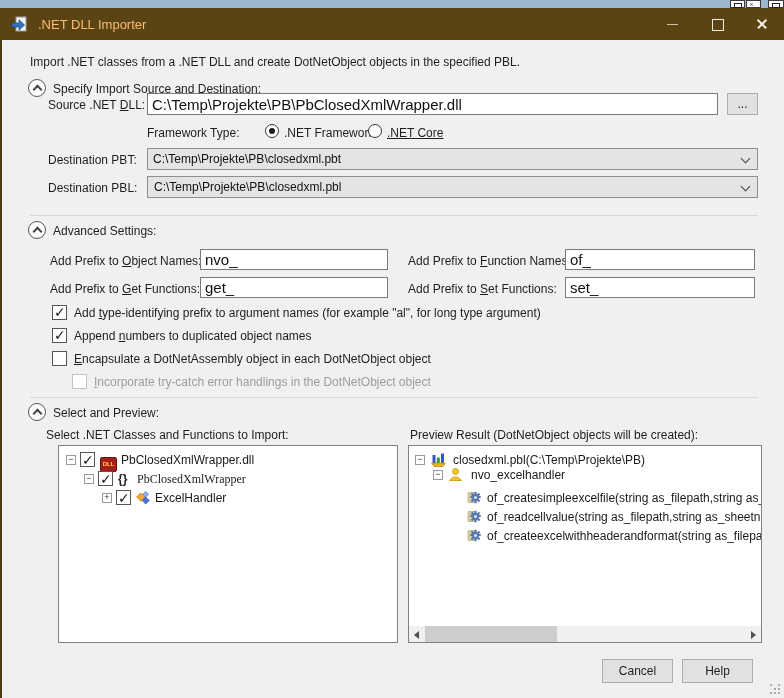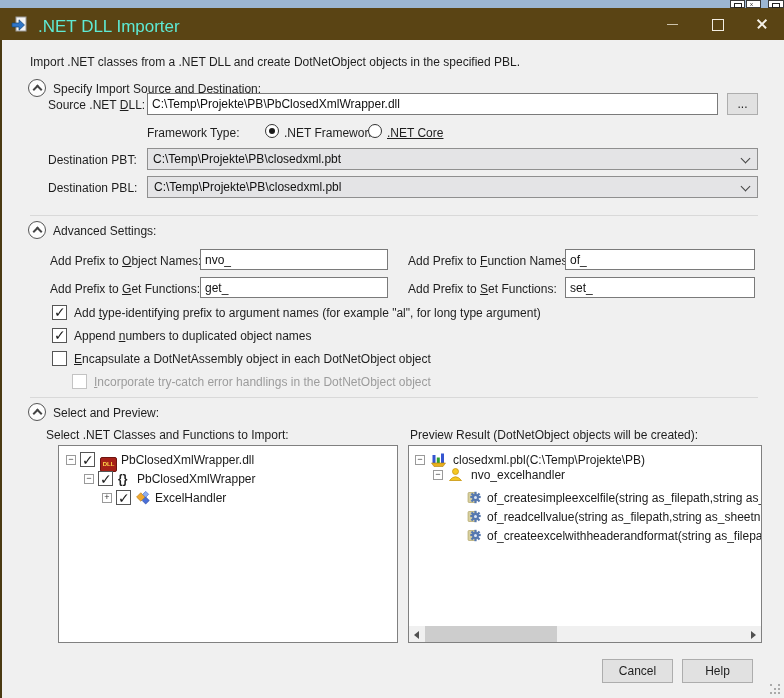--- a/index.html
+++ b/index.html
@@ -7,21 +7,21 @@
   #screen{position:relative;width:784px;height:698px;background:#f0f0f0;overflow:hidden;}
 
   
   .bg-strip{position:absolute;left:0;top:0;width:784px;height:8px;background:#9cb6d2;}
   .bg-btn{position:absolute;top:0;height:8px;background:#fff;border:1px solid #3a3a3a;box-sizing:border-box;}
   .bg-btn .g{position:absolute;left:3px;top:2px;width:6px;height:3px;border:1px solid #222;}
   .bg-btn .gx{position:absolute;left:3px;top:1px;width:7px;height:5px;color:#222;font-size:6px;line-height:5px;}
 
   
   .titlebar{position:absolute;left:0;top:8px;width:784px;height:32px;background:#5a4414;}
-  .title-text{position:absolute;left:38px;top:9px;color:#5eead4;font-size:17px;}
+  .title-text{position:absolute;left:38px;top:9px;color:#fdba74;font-size:13px;}
   .tb-btn{position:absolute;top:0;width:45px;height:32px;cursor:default;}
   .tb-btn.min{left:650px;} .tb-btn.max{left:695px;} .tb-btn.close{left:739px;}
   .glyph-min{position:absolute;left:17px;top:16px;width:11px;height:1px;background:#cdc3ab;}
   .glyph-max{position:absolute;left:17px;top:11px;width:10px;height:10px;border:1px solid #f2ede2;}
   .glyph-close{position:absolute;left:17px;top:10px;width:12px;height:12px;}
   .glyph-close i{position:absolute;left:0;top:5px;width:12px;height:1.5px;background:#f5f1e8;}
   .glyph-close i:first-child{transform:rotate(45deg);} .glyph-close i:last-child{transform:rotate(-45deg);}
 
   .win-left-border{position:absolute;left:0;top:40px;width:2px;height:658px;background:#4a3a12;}
 
@@ -29,21 +29,21 @@
   .gray{color:#9c9c9c;}
   u{text-decoration:underline;}
 
   
   .collapse{position:absolute;width:18px;height:18px;border:1px solid #555;border-radius:50%;background:#fdfdfd;box-sizing:border-box;cursor:pointer;}
   .collapse::after{content:"";position:absolute;left:5px;top:6px;width:5px;height:5px;border-left:2px solid #444;border-top:2px solid #444;transform:rotate(45deg);}
 
   .divider{position:absolute;left:30px;width:728px;height:1px;background:#d9d9d9;}
 
   
-  .tinput{position:absolute;box-sizing:border-box;height:22px;border:1px solid #7a7a7a;background:#fff;font-family:"Liberation Sans",sans-serif;font-size:12px;color:#111;padding:2px 4px;outline:none;}
+  .tinput{position:absolute;box-sizing:border-box;height:22px;border:1px solid #7a7a7a;background:#fff;font-family:"Liberation Sans",sans-serif;font-size:15px;color:#111;padding:2px 4px;outline:none;}
   .combo{position:absolute;box-sizing:border-box;height:22px;border:1px solid #8f8f8f;background:#e4e4e6;font-size:12px;color:#111;line-height:20px;padding-left:5px;cursor:default;}
   .combo .chev{position:absolute;right:8px;top:6px;width:6px;height:6px;border-right:1.5px solid #444;border-bottom:1.5px solid #444;transform:rotate(45deg);}
   .pushbtn{position:absolute;box-sizing:border-box;background:#e1e1e1;border:1px solid #adadad;font-family:"Liberation Sans",sans-serif;font-size:12px;color:#1e1e1e;text-align:center;cursor:pointer;}
   .pushbtn.focused{border:2px solid #0078d7;margin-top:48px;}
 
   
   .radio{position:absolute;width:14px;height:14px;border:1px solid #333;border-radius:50%;background:#fff;box-sizing:border-box;cursor:pointer;}
   .radio.selected::after{content:"";position:absolute;left:3px;top:3px;width:6px;height:6px;border-radius:50%;background:#1a1a1a;}
 
   
@@ -179,21 +179,21 @@
     <div class="trow" style="left:0;top:5px;width:100%;">
       <span class="expander minus" style="left:7px;"></span>
       <span class="cb checked" style="left:21px;top:1px;"></span>
       <span class="ticon" style="left:41px;"><span class="dll-badge">DLL</span></span>
       <span class="tlabel" style="left:62px;">PbClosedXmlWrapper.dll</span>
     </div>
     <div class="trow" style="left:0;top:24px;width:100%;">
       <span class="expander minus" style="left:25px;"></span>
       <span class="cb checked" style="left:39px;top:1px;"></span>
       <span class="ticon ns-icon" style="left:59px;top:0;">{}</span>
-      <span class="tlabel" style="left:78px;">PbClosedXmlWrapper</span>
+      <span class="tlabel" style="left:78px;font-family:Liberation Serif, serif;">PbClosedXmlWrapper</span>
     </div>
     <div class="trow" style="left:0;top:43px;width:100%;">
       <span class="expander plus" style="left:43px;"></span>
       <span class="cb checked" style="left:57px;top:1px;"></span>
       <span class="ticon" style="left:77px;">
         <svg width="14" height="14" viewBox="0 0 14 14">
           <rect x="1.8" y="3" width="6" height="6" transform="rotate(45 4.8 6)" fill="#f0a830" stroke="#b87a10" stroke-width="0.6"></rect>
           <rect x="7.6" y="1.2" width="4.2" height="4.2" transform="rotate(45 9.7 3.3)" fill="#8fb0f0" stroke="#4a6fd8" stroke-width="0.6"></rect>
           <rect x="7.2" y="7" width="5" height="5" transform="rotate(45 9.7 9.5)" fill="#4a6fd8" stroke="#23449e" stroke-width="0.6"></rect>
         </svg>

